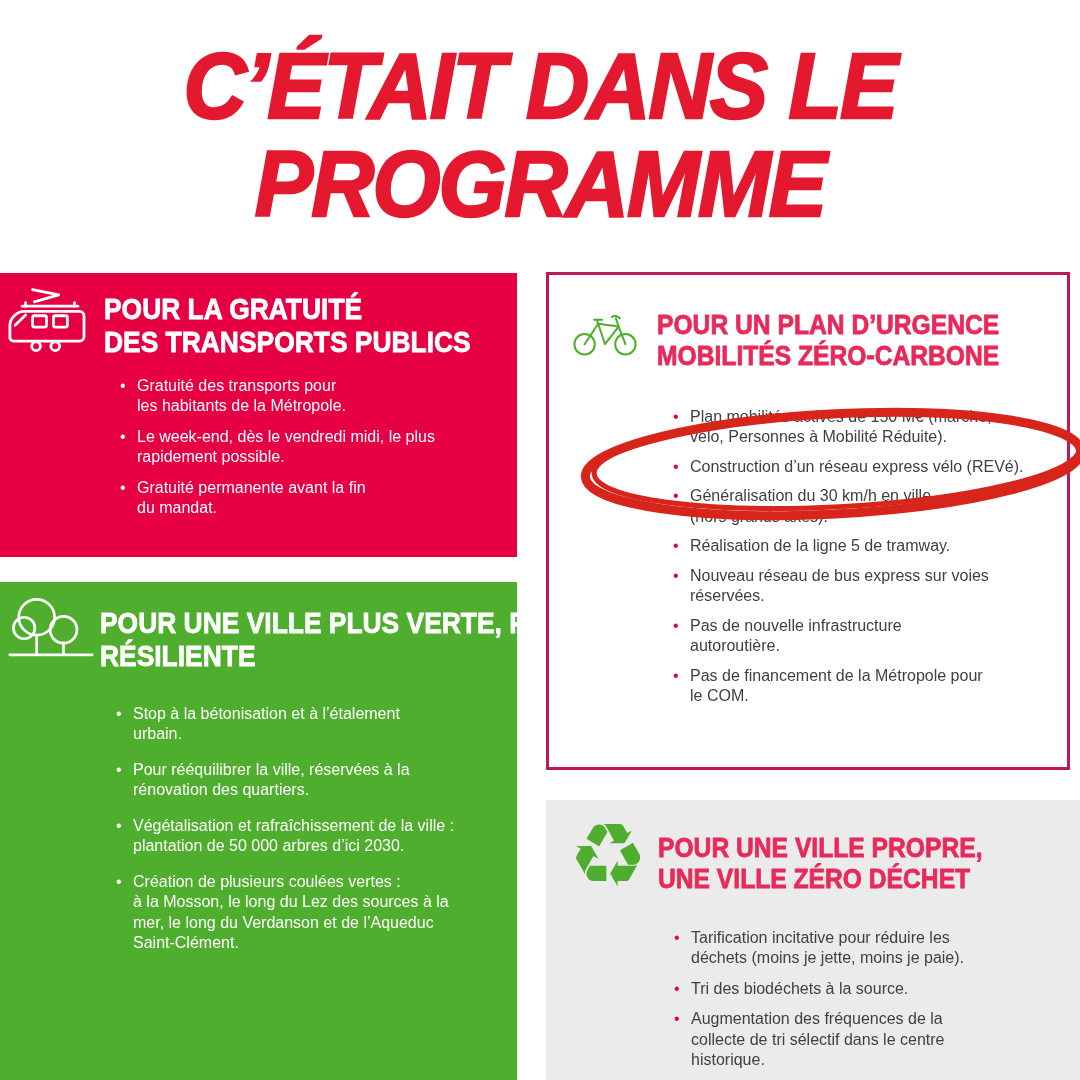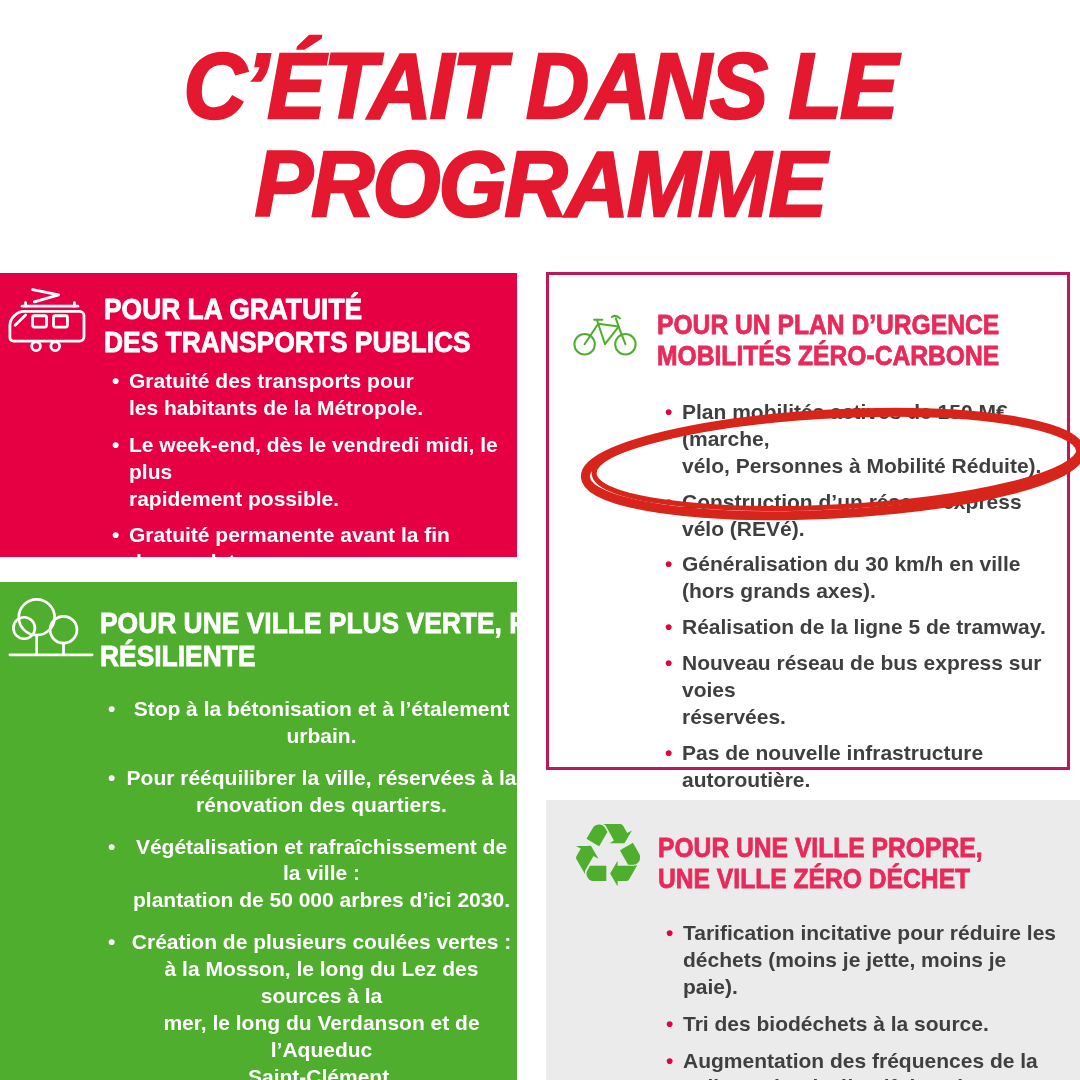--- a/index.html
+++ b/index.html
@@ -37,28 +37,28 @@
     margin:0;font-weight:bold;text-transform:uppercase;
     transform:scaleX(0.88);transform-origin:0 0;
     white-space:nowrap;
     -webkit-text-stroke:0.8px currentColor;
   }
   .card-transports h2{position:absolute;left:104px;top:19px;font-size:30px;line-height:1.1;color:#ffffff;}
   .card-verte h2{position:absolute;left:100px;top:24px;font-size:30px;line-height:1.1;color:#ffffff;}
   .card-mobilites h2{position:absolute;left:108px;top:34px;font-size:28px;line-height:1.12;color:#e8295a;}
   .card-propre h2{position:absolute;left:112px;top:32px;font-size:28px;line-height:1.12;color:#e8295a;}
 
-  .bullets{list-style:none;margin:8px;padding:0;position:absolute;
-    font-size:21px;line-height:1.28;font-weight:bold;}
+  .bullets{list-style:none;margin:16px;padding:0;position:absolute;
+    font-size:16px;line-height:1.28;font-weight:normal;}
   .bullets li{position:relative;padding-left:17px;white-space:pre-line;}
   .bullets li::before{content:"\2022";position:absolute;left:0;top:0;}
   .card-transports .bullets{left:104px;top:87px;width:400px;}
   .card-transports .bullets li{margin-bottom:10px;}
   .card-verte .bullets{left:100px;top:106px;width:410px;}
-  .card-verte .bullets li{margin-bottom:15px;text-align:center;}
+  .card-verte .bullets li{margin-bottom:15px;}
   .card-mobilites .bullets{left:108px;top:116px;width:400px;color:#3f3f3f;}
   .card-mobilites .bullets li{margin-bottom:9px;}
   .card-mobilites .bullets li::before{color:#e60043;}
   .card-propre .bullets{left:112px;top:112px;width:400px;color:#3f3f3f;}
   .card-propre .bullets li{margin-bottom:10px;}
   .card-propre .bullets li::before{color:#e60043;}
 
   
   .annotation-ellipse{
     position:absolute;left:575px;top:402px;width:515px;height:130px;

